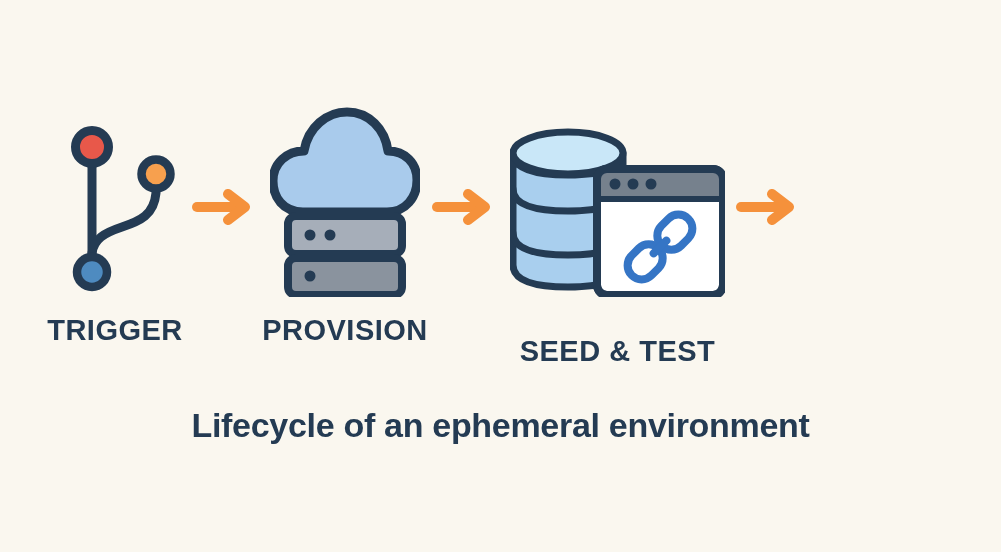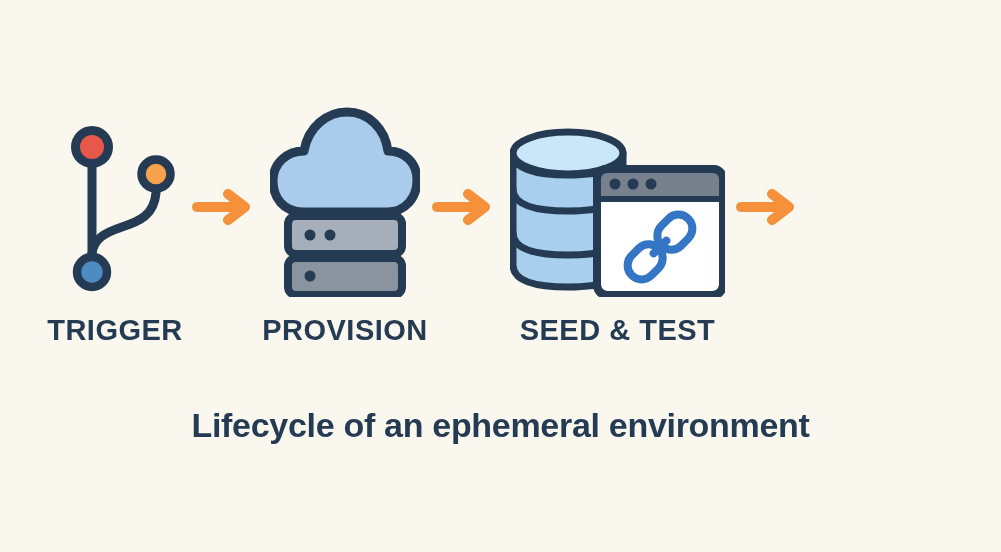--- a/index.html
+++ b/index.html
@@ -93,21 +93,21 @@
     <div class="stage-label">PROVISION</div>
   </div>
 
   <div class="arrow" style="left:432px;">
     <svg width="62" height="36" viewBox="0 0 62 36">
       <path class="rnd" stroke="var(--arrow-orange)" stroke-width="10" fill="none" d="M5,18 L44,18"></path>
       <path class="rnd" stroke="var(--arrow-orange)" stroke-width="10" fill="none" d="M36,5 L53,18 L36,31"></path>
     </svg>
   </div>
 
-  <div class="stage" style="left:505px;width:225px;">
+  <div class="stage" style="left:505px;width:225px;gap:21px;">
     <div class="icon-wrap">
       <svg width="215" height="172" viewBox="0 0 215 172">
 
         <path fill="var(--db-mid)" stroke="var(--navy)" stroke-width="7" class="rnd" d="M3,28 L3,140 Q3,162 58,162 Q113,162 113,140 L113,28 Q113,50 58,50 Q3,50 3,28 Z"></path>
         <ellipse cx="58" cy="28" rx="55" ry="21" fill="var(--db-light)" stroke="var(--navy)" stroke-width="7"></ellipse>
         <path class="s-navy rnd" stroke-width="7" d="M3,64 Q3,86 58,86 Q113,86 113,64"></path>
         <path class="s-navy rnd" stroke-width="7" d="M3,108 Q3,130 58,130 Q113,130 113,108"></path>
 
         <rect x="87" y="44" width="126" height="126" rx="10" fill="#FFFFFF" stroke="var(--navy)" stroke-width="8"></rect>
         <path fill="var(--browser-bar-gray)" d="M97,44 L203,44 Q213,44 213,54 L213,74 L87,74 L87,54 Q87,44 97,44 Z"></path>

